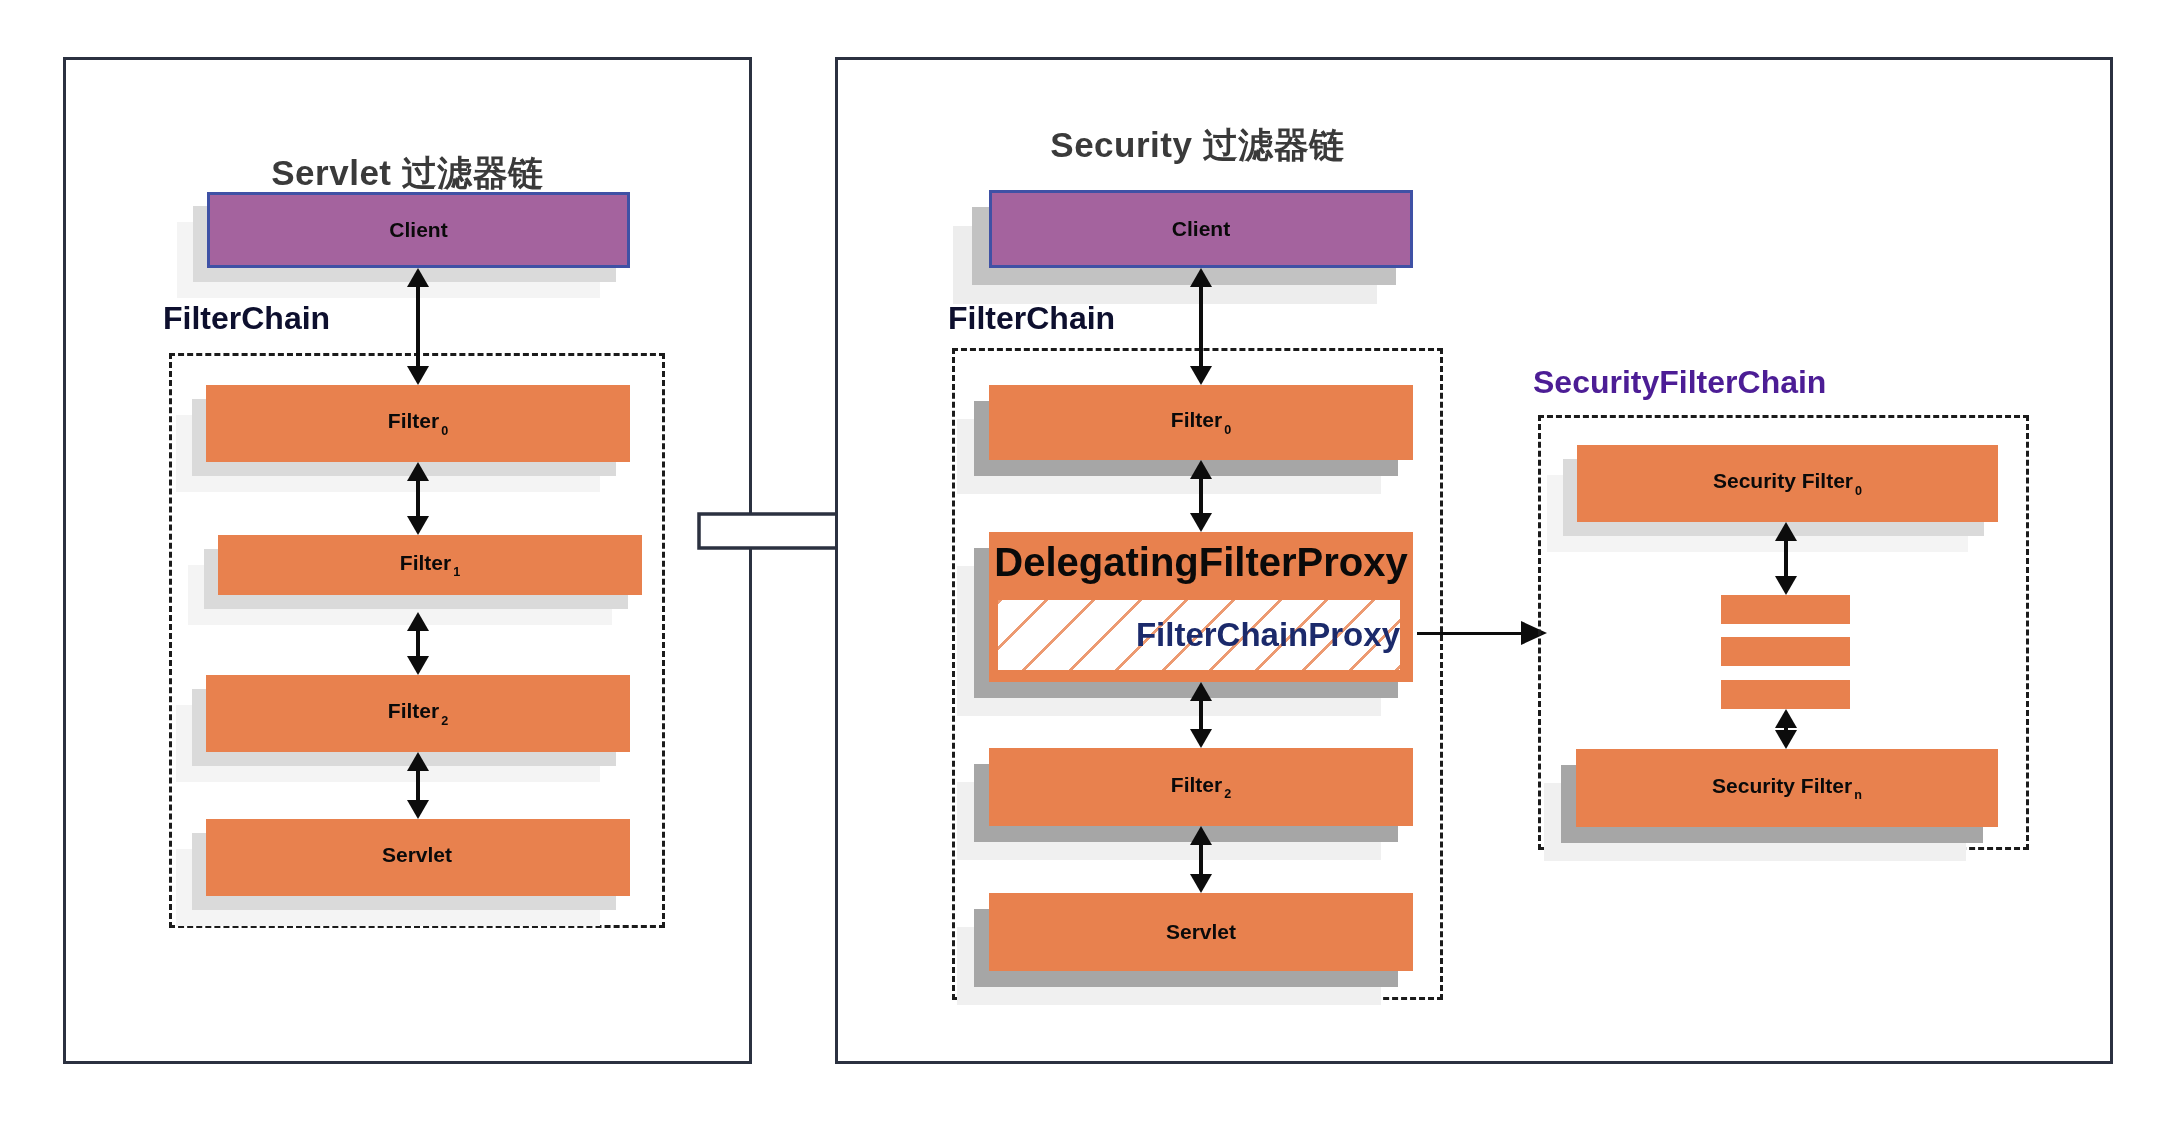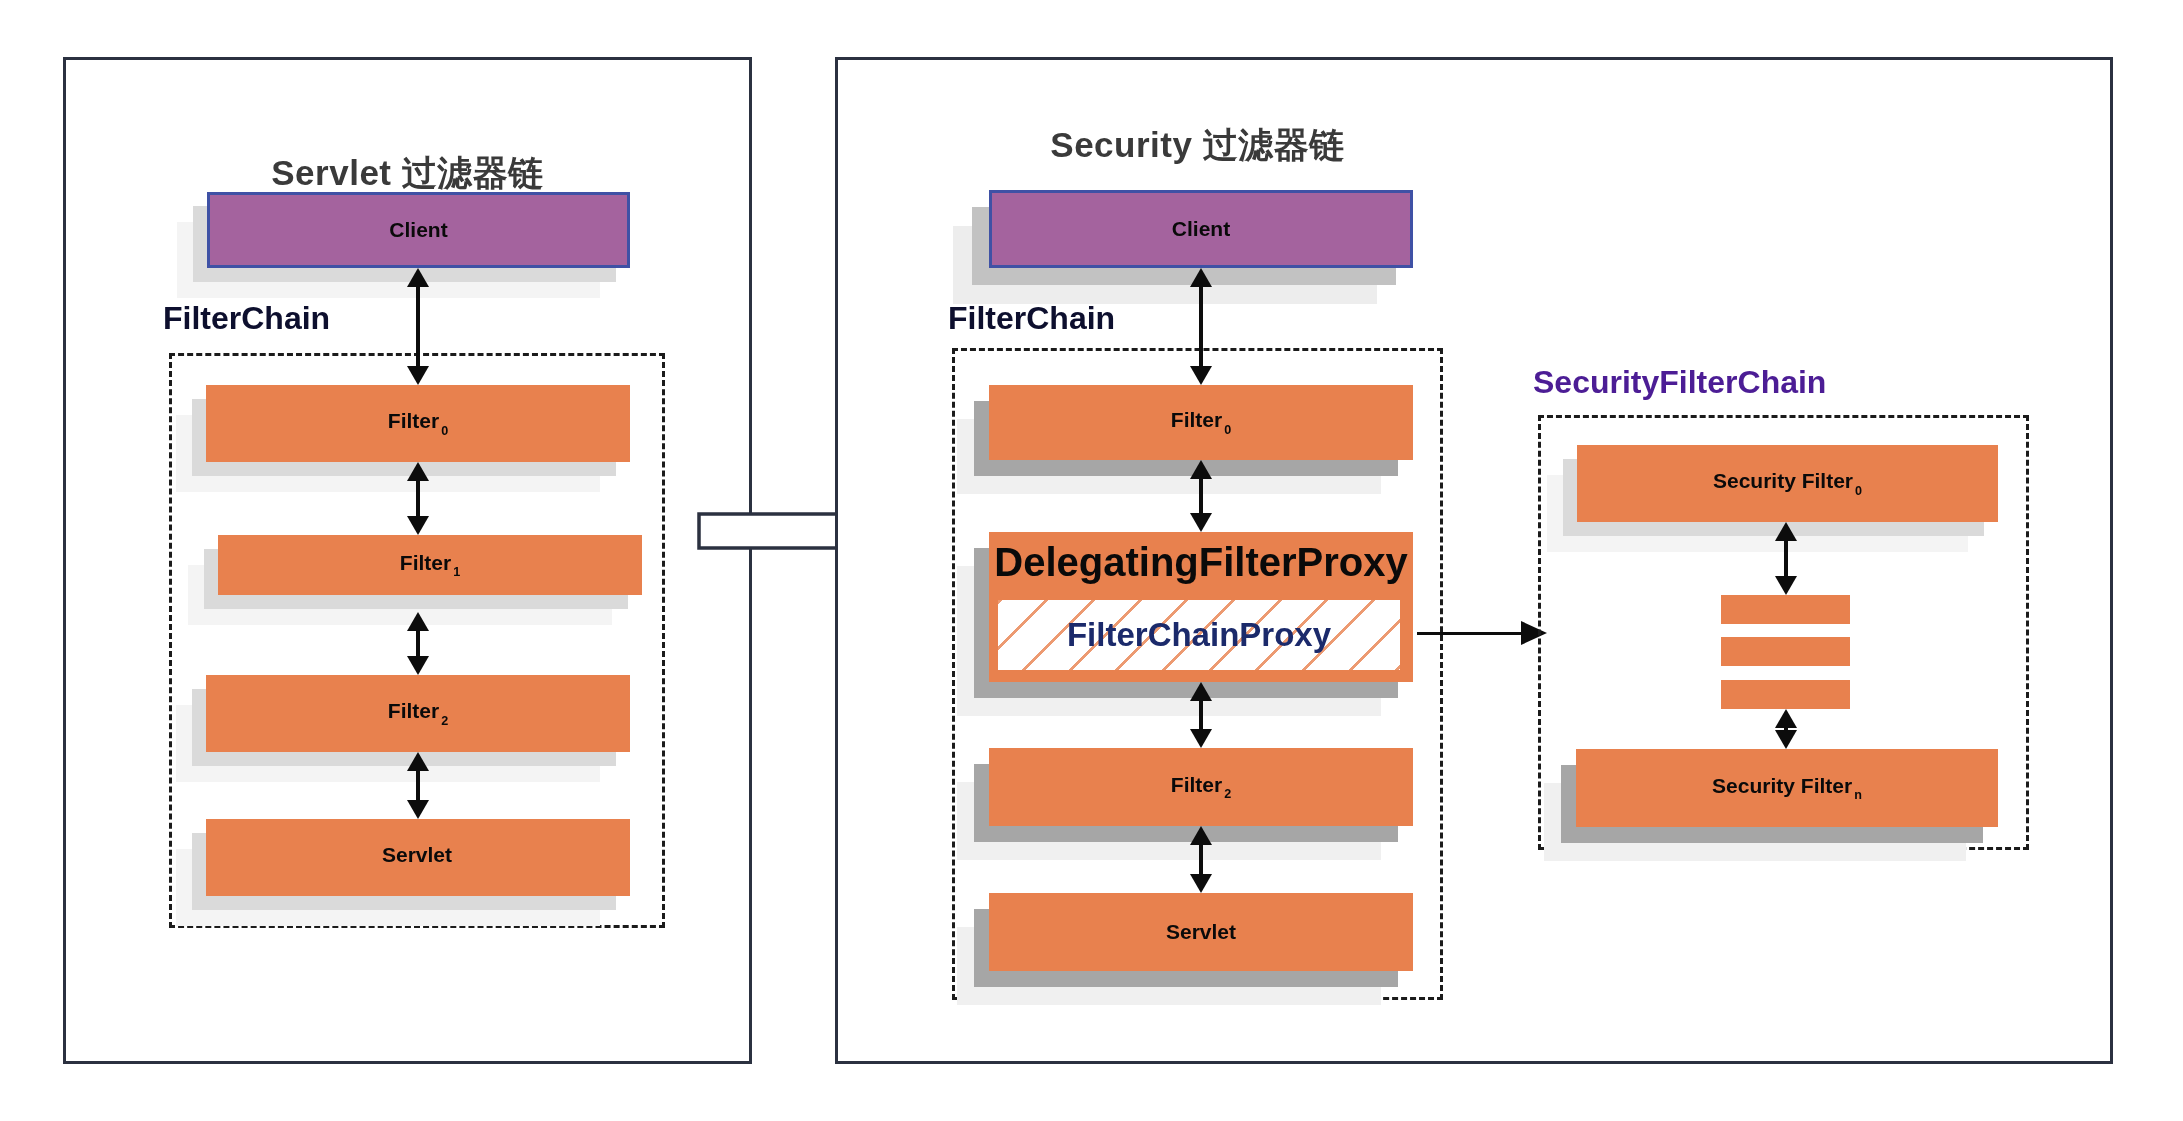--- a/index.html
+++ b/index.html
@@ -33,21 +33,21 @@
 
   
   .harrow { position:absolute; height:24px; }
   .harrow i { display:block; position:absolute; }
   .harrow .shaft { top:50%; left:0; right:20px; height:3px; margin-top:-1.5px; background:#0c0c0c; }
   .harrow .head-right { right:0; top:50%; margin-top:-12px; width:0; height:0;
     border-top:12px solid transparent; border-bottom:12px solid transparent; border-left:26px solid #0c0c0c; }
 
   .dfp-label { position:absolute; width:424px; text-align:center; font-weight:bold; font-size:40px; color:#0a0a0a; }
   .proxy {
-    position:absolute; display:flex; align-items:center; justify-content:center;
+    position:absolute; display:flex; align-items:center; justify-content:flex-end;
     font-weight:bold; font-size:33px; color:#1b2a6b;
     background-color:#ffffff;
     background-image:repeating-linear-gradient(135deg, rgba(232,129,78,0.8) 0px, rgba(232,129,78,0.8) 3px, transparent 3px, transparent 33px);
     border:3px solid #e8814e;
   }
   .bar { position:absolute; background:#e8814e; }
   .big-arrow { position:absolute; }
 </style>
 </head>
 <body>

